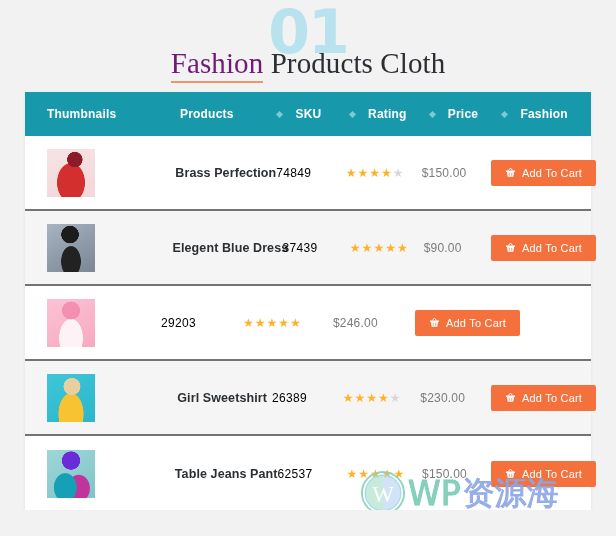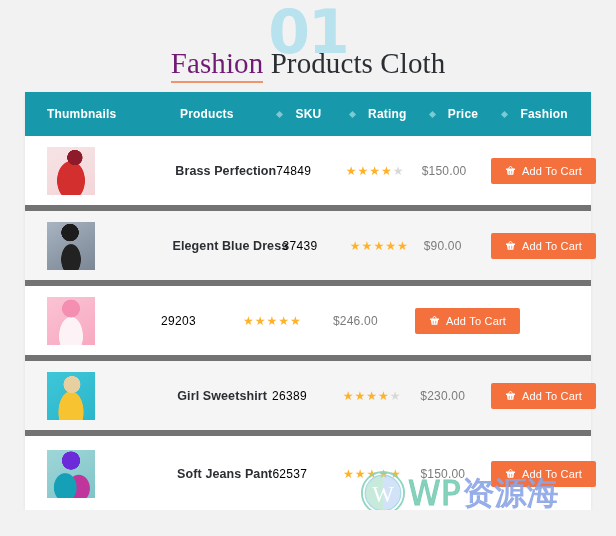--- a/index.html
+++ b/index.html
@@ -105,21 +105,21 @@
   .col-actions { width: 100px; }
 
   .table-body { background: #ffffff; }
 
   .row {
     display: flex;
     align-items: center;
     height: 75px;
     padding: 0 0 0 22px;
     background: #ffffff;
-    border-bottom: 6px solid #737373;
+    border-bottom: 2px solid #737373;
   }
   .row.alt { background: #f5f5f5; }
   .row:last-child { border-bottom: none; }
 
   .thumb {
     width: 48px;
     height: 48px;
     flex: 0 0 auto;
     background-size: cover;
     background-position: center;
@@ -434,21 +434,21 @@
           <span>Add To Cart</span>
         </button>
       </div>
     </div>
 
     <div class="row">
       <div class="cell col-thumb">
         <div class="thumb t5"></div>
       </div>
       <div class="cell col-name">
-        <span class="product-name">Soft Jeans Pant</span>
+        <span class="product-name">Table Jeans Pant</span>
       </div>
       <div class="cell col-sku">
         <span class="sku">62537</span>
       </div>
       <div class="cell col-rating">
         <span class="stars">
             <span class="star">★</span>
             <span class="star">★</span>
             <span class="star">★</span>
             <span class="star">★</span>

